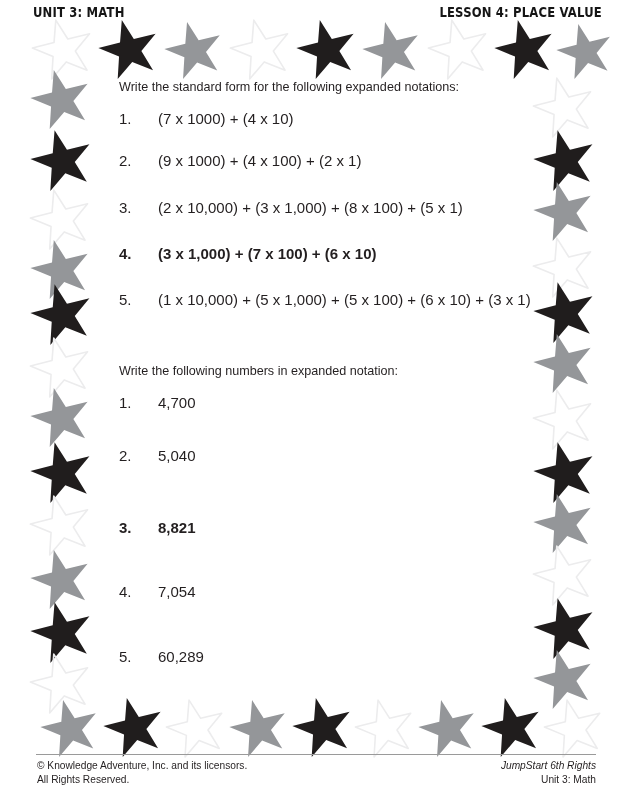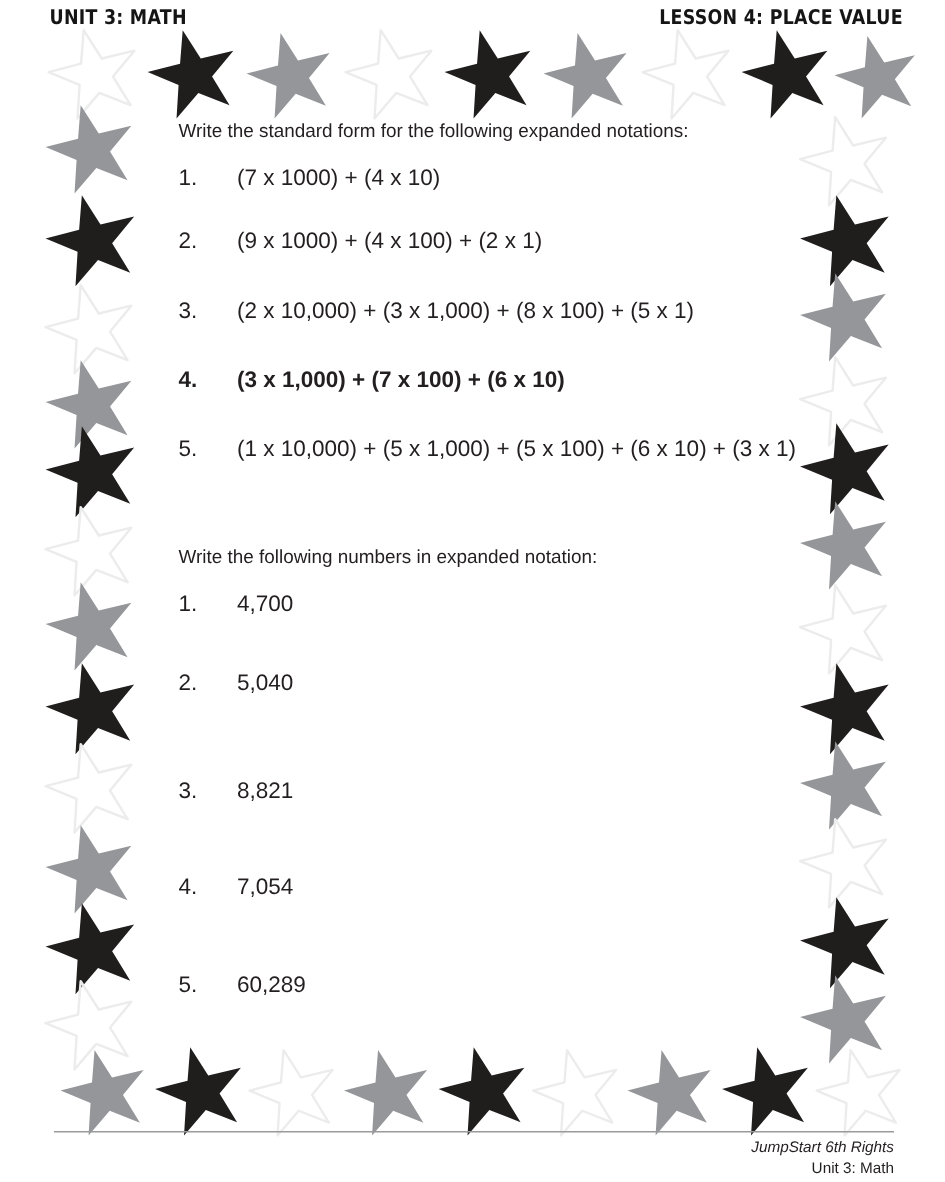--- a/index.html
+++ b/index.html
@@ -319,27 +319,31 @@
   <div class="sheet" id="sheet">
       <div class="prompt" style="top: 80px;">Write the standard form for the following expanded notations:</div>
       <div class="qrow" style="top: 110px;"><span class="qnum">1.</span><span class="qtext">(7 x 1000) + (4 x 10)</span></div>
       <div class="qrow" style="top: 152px;"><span class="qnum">2.</span><span class="qtext">(9 x 1000) + (4 x 100) + (2 x 1)</span></div>
       <div class="qrow" style="top: 199px;"><span class="qnum">3.</span><span class="qtext">(2 x 10,000) + (3 x 1,000) + (8 x 100) + (5 x 1)</span></div>
       <div class="qrow" style="top: 245px; font-weight: bold;"><span class="qnum">4.</span><span class="qtext">(3 x 1,000) + (7 x 100) + (6 x 10)</span></div>
       <div class="qrow" style="top: 291px;"><span class="qnum">5.</span><span class="qtext">(1 x 10,000) + (5 x 1,000) + (5 x 100) + (6 x 10) + (3 x 1)</span></div>
       <div class="prompt" style="top: 364px;">Write the following numbers in expanded notation:</div>
       <div class="qrow" style="top: 394px;"><span class="qnum">1.</span><span class="qtext">4,700</span></div>
       <div class="qrow" style="top: 447px;"><span class="qnum">2.</span><span class="qtext">5,040</span></div>
-      <div class="qrow" style="top: 519px;"><span class="qnum">3.</span><span class="qtext">8,821</span></div>
+      <div class="qrow" style="top: 519px; font-weight: bold;"><span class="qnum">3.</span><span class="qtext">8,821</span></div>
       <div class="qrow" style="top: 583px;"><span class="qnum">4.</span><span class="qtext">7,054</span></div>
       <div class="qrow" style="top: 648px;"><span class="qnum">5.</span><span class="qtext">60,289</span></div>
     </div>
 
   <div class="foot-rule"></div>
 
+  <div class="foot foot-left">
+    <div>© Knowledge Adventure, Inc. and its licensors.</div>
+    <div>All Rights Reserved.</div>
+  </div>
 
   <div class="foot foot-page">45</div>
 
   <div class="foot foot-right">
     <span>JumpStart 6th Rights</span>
     <span class="sub">Unit 3: Math</span>
   </div>
 
 </div>
 

